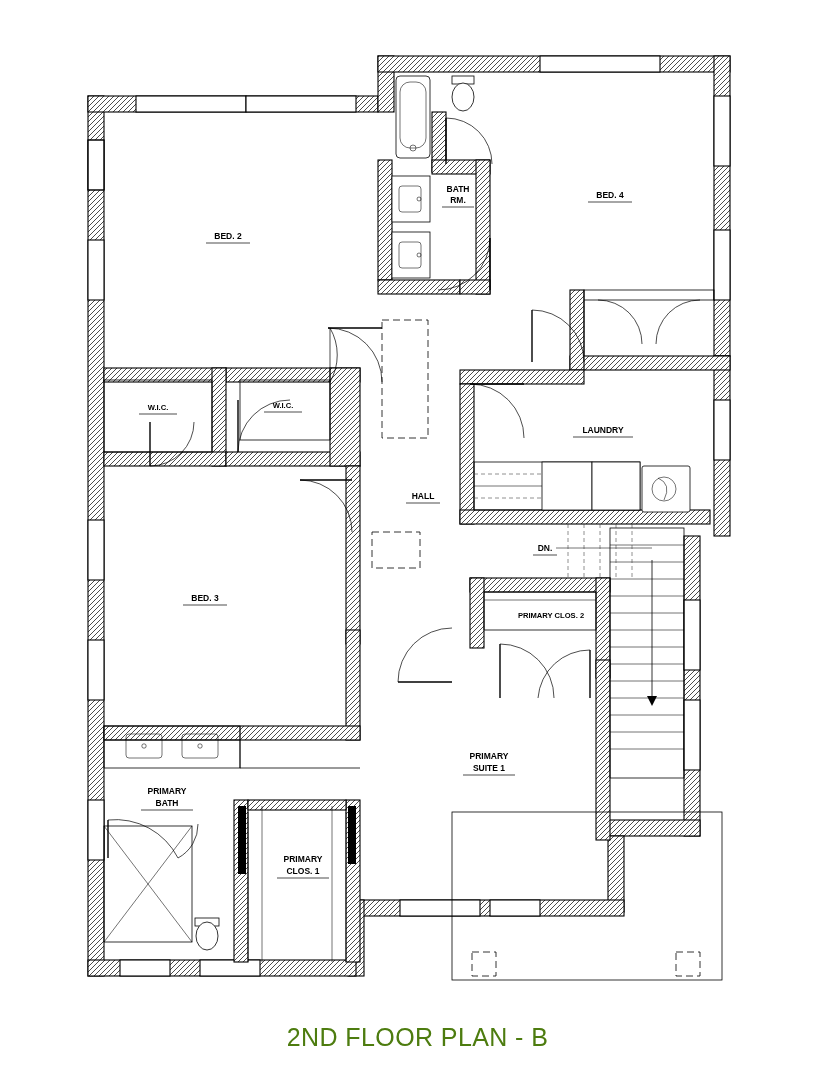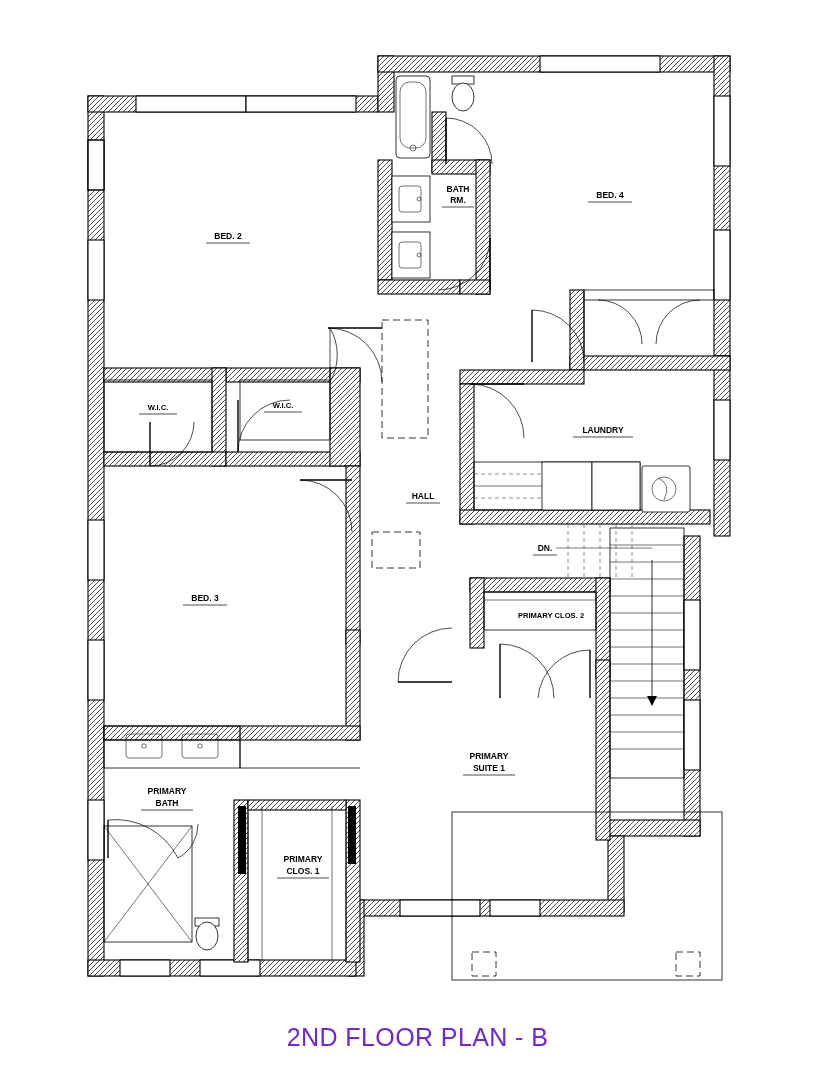--- a/index.html
+++ b/index.html
@@ -26,21 +26,21 @@
     display: block;
   }
   .title-bar {
     position: absolute;
     left: 0;
     bottom: 28px;
     width: 835px;
     text-align: center;
     font-size: 25px;
     letter-spacing: 0.4px;
-    color: #6d28d9;
+    color: #4d7c0f;
   }
   .room-label {
     font-family: "Liberation Sans", sans-serif;
     font-size: 8.5px;
     font-weight: bold;
     text-anchor: middle;
     fill: #000;
   }
   .room-label.small {
     font-size: 7.6px;

